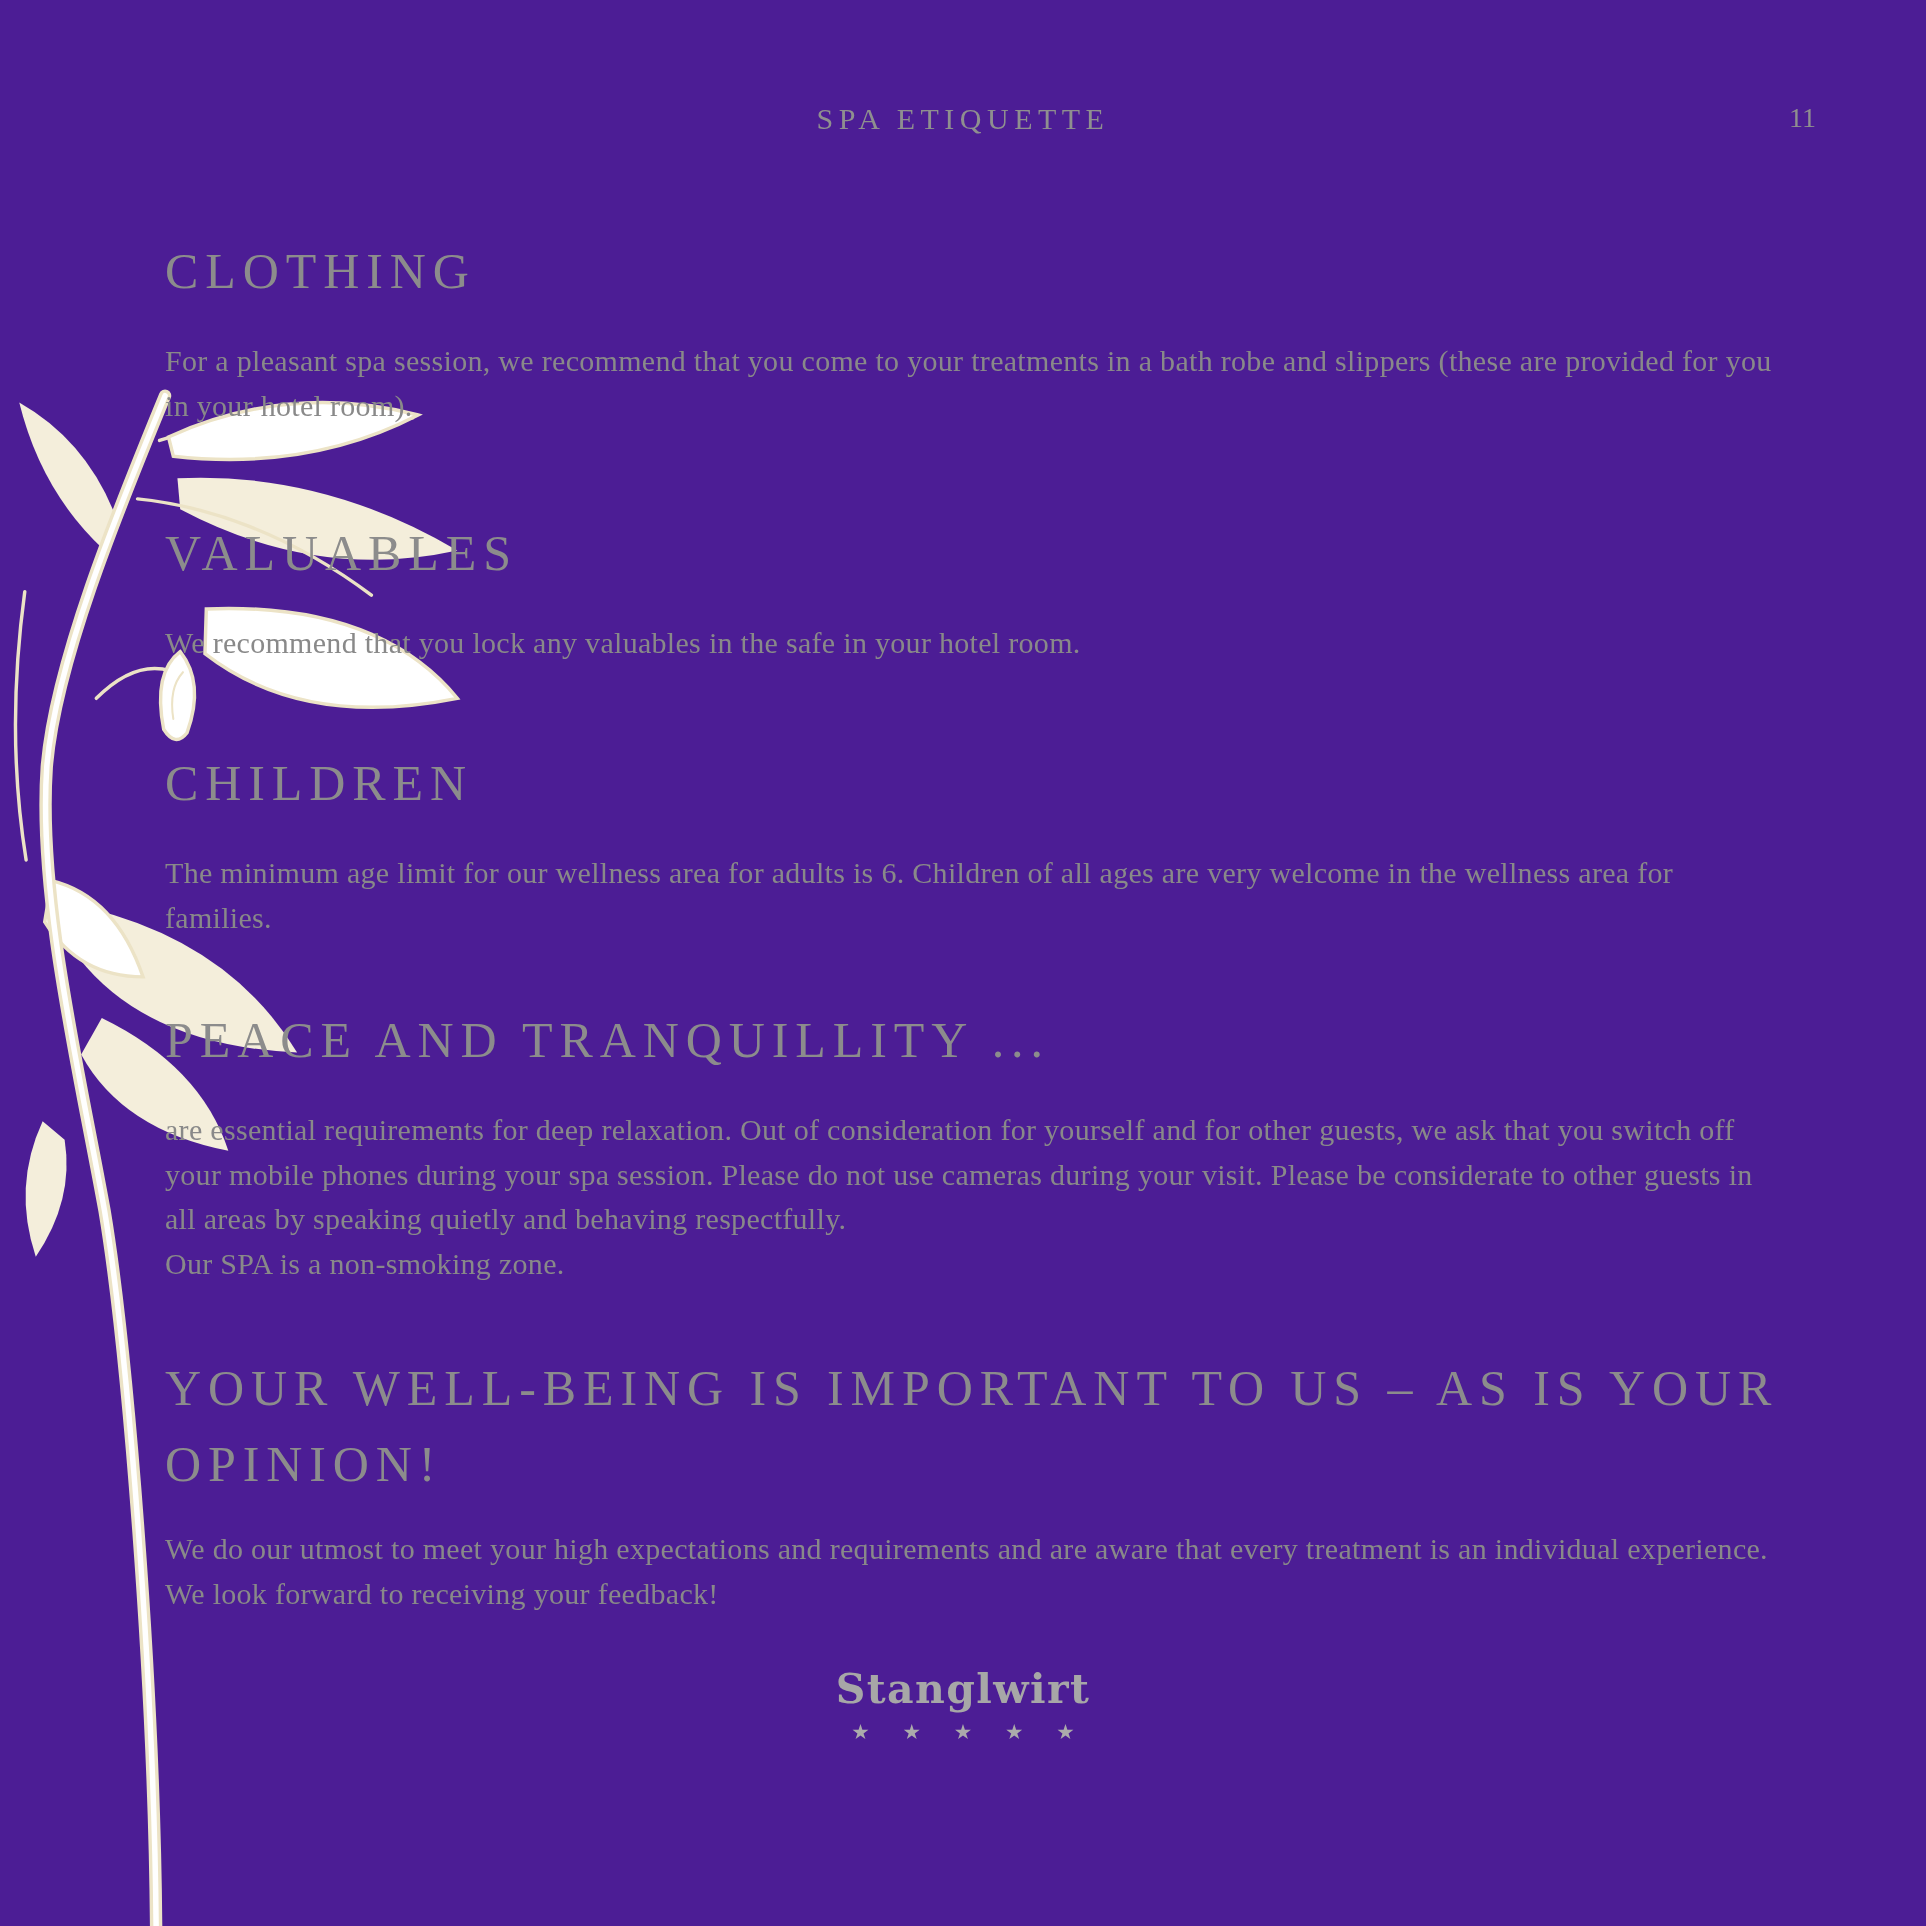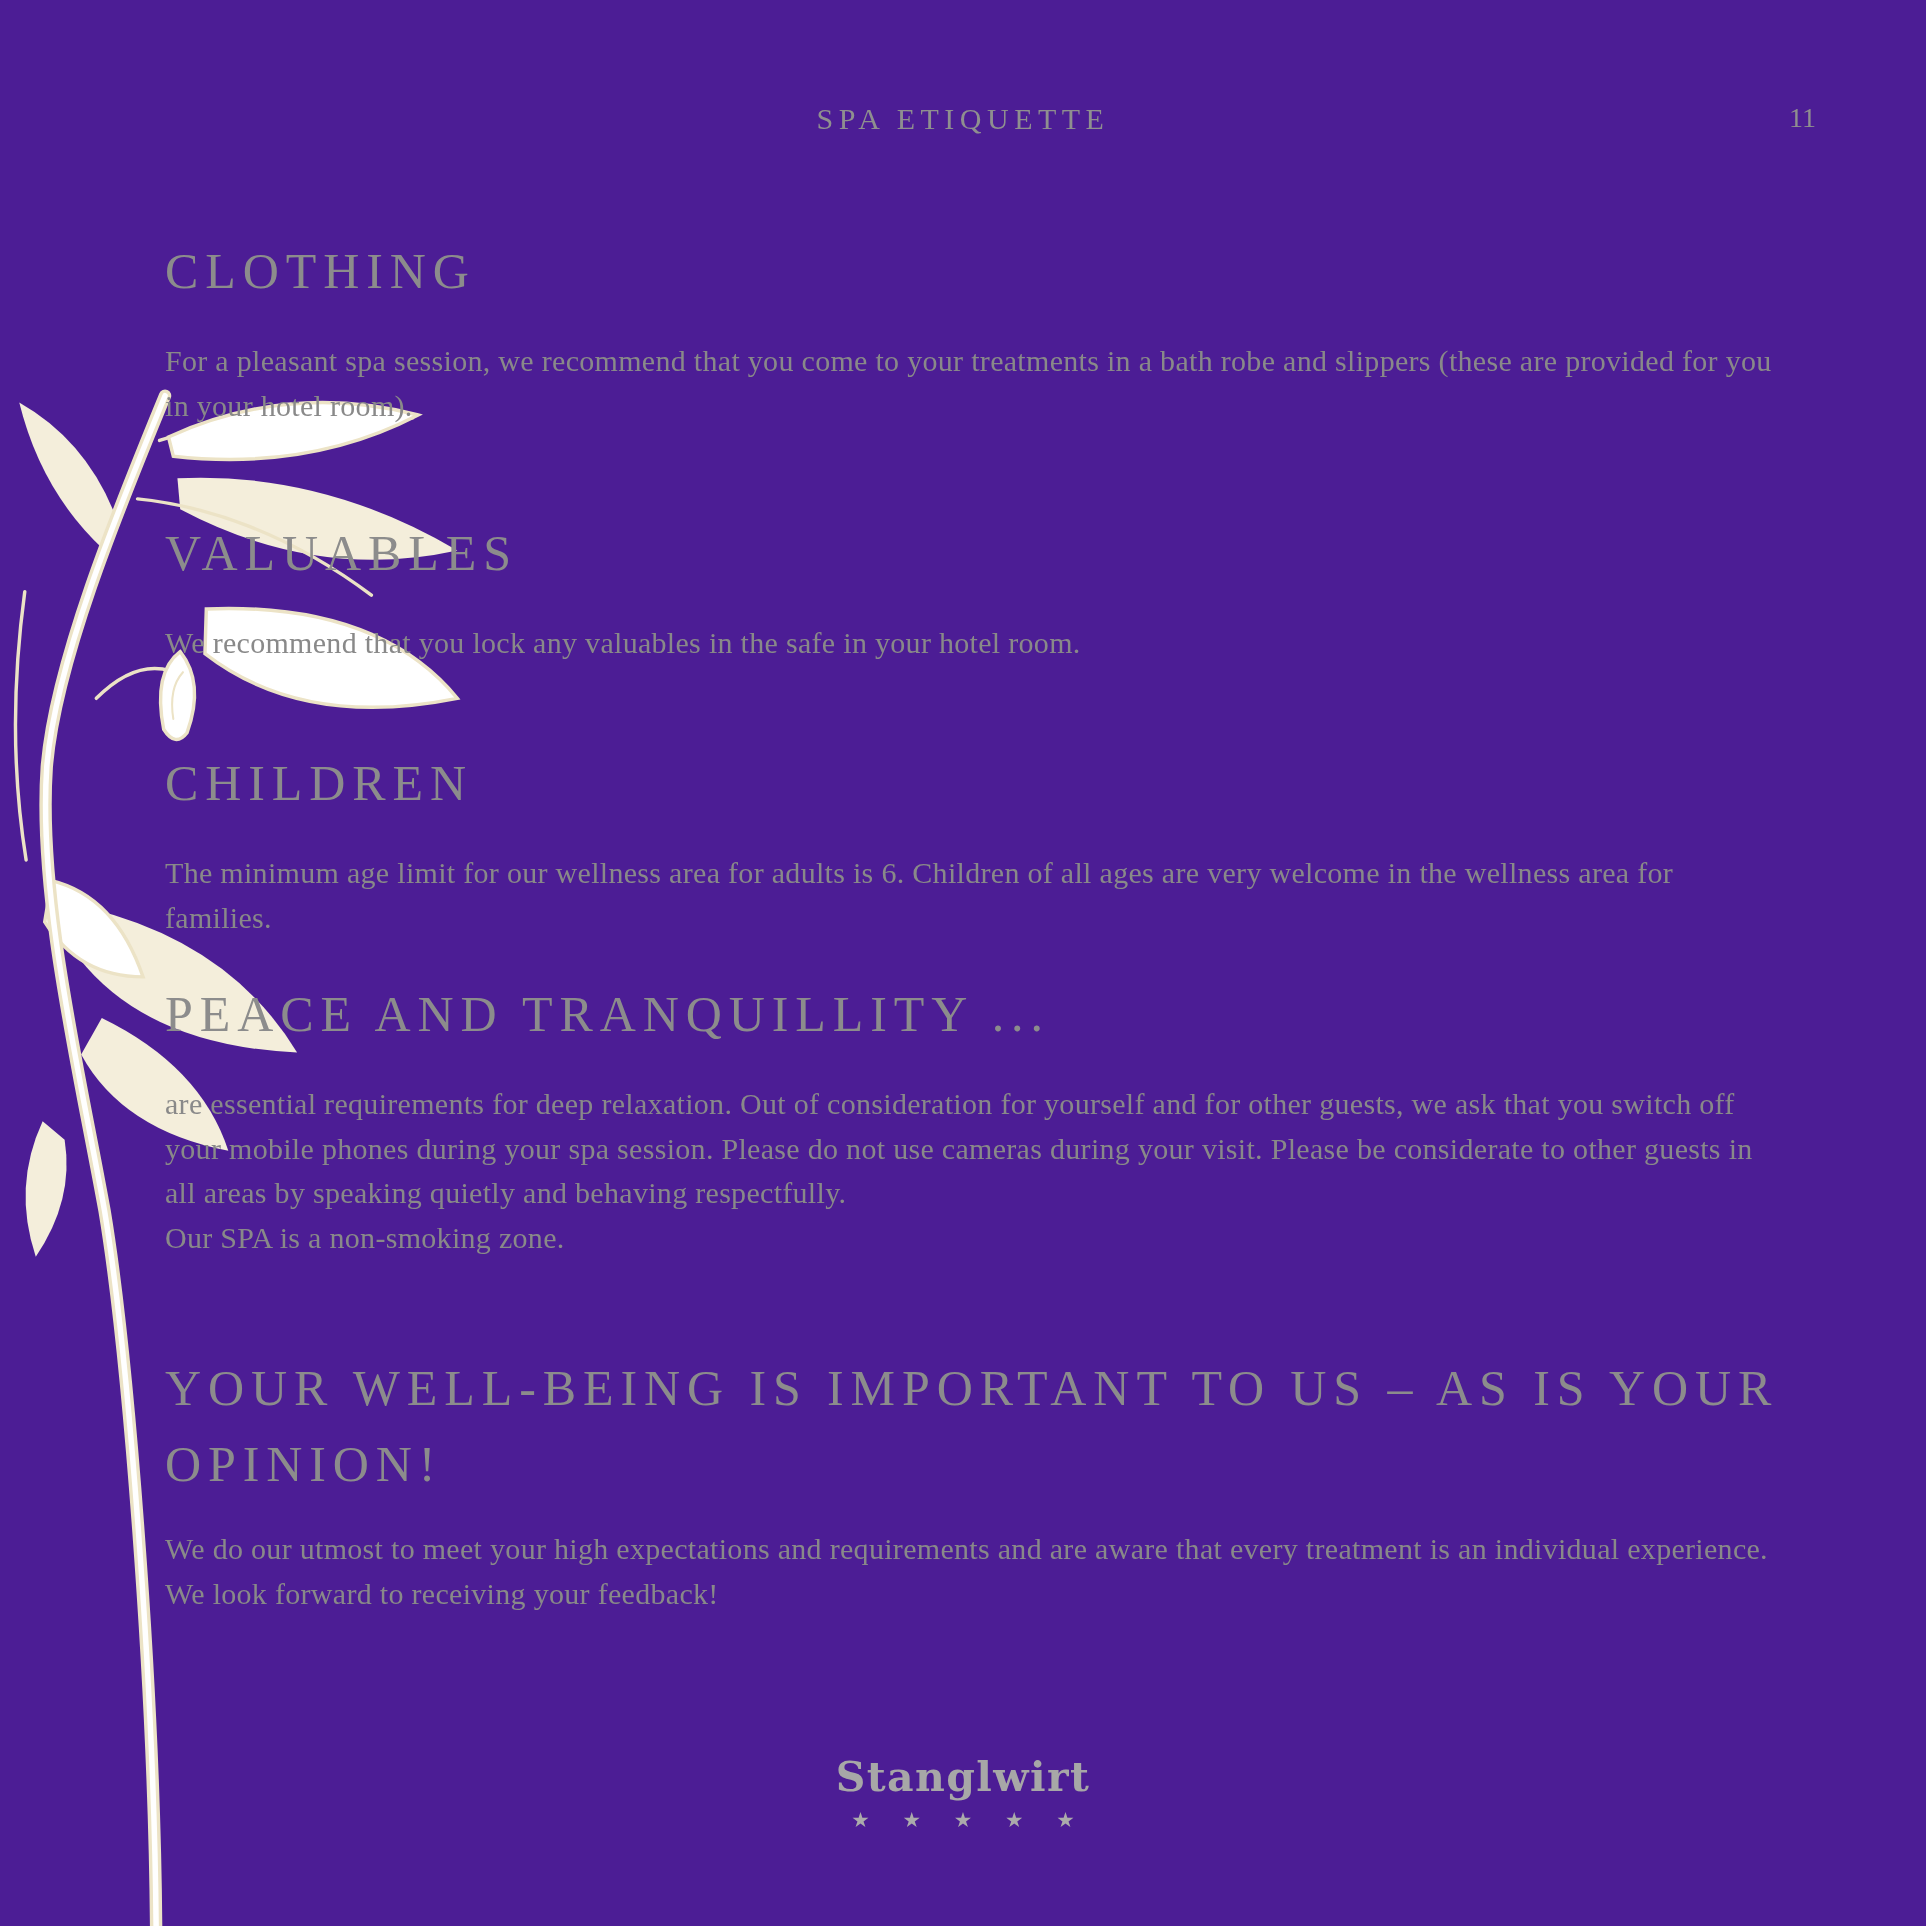--- a/index.html
+++ b/index.html
@@ -37,27 +37,27 @@
   }
   .section p{
     margin:25px 0 0 0;
     font-size:30px;line-height:1.49;
     color:#898989;
     letter-spacing:0.3px;
   }
   .s1{top:233px;}
   .s2{top:515px;}
   .s3{top:745px;}
-  .s4{top:976px;}
+  .s4{top:1002px;}
   .s5{top:1350px;}
   .s1 p,.s2 p,.s3 p,.s4 p{margin-top:30px;}
   .s4 p.second{margin-top:0;}
   
   .footer{
-    position:absolute;top:1753px;left:0;width:100%;
+    position:absolute;top:1665px;left:0;width:100%;
     text-align:center;
   }
   .logo{
     font-family:"DejaVu Serif", serif;
     font-weight:bold;
     font-size:41px;
     color:#a7a7a7;
     letter-spacing:1.4px;
   }
   .stars{

